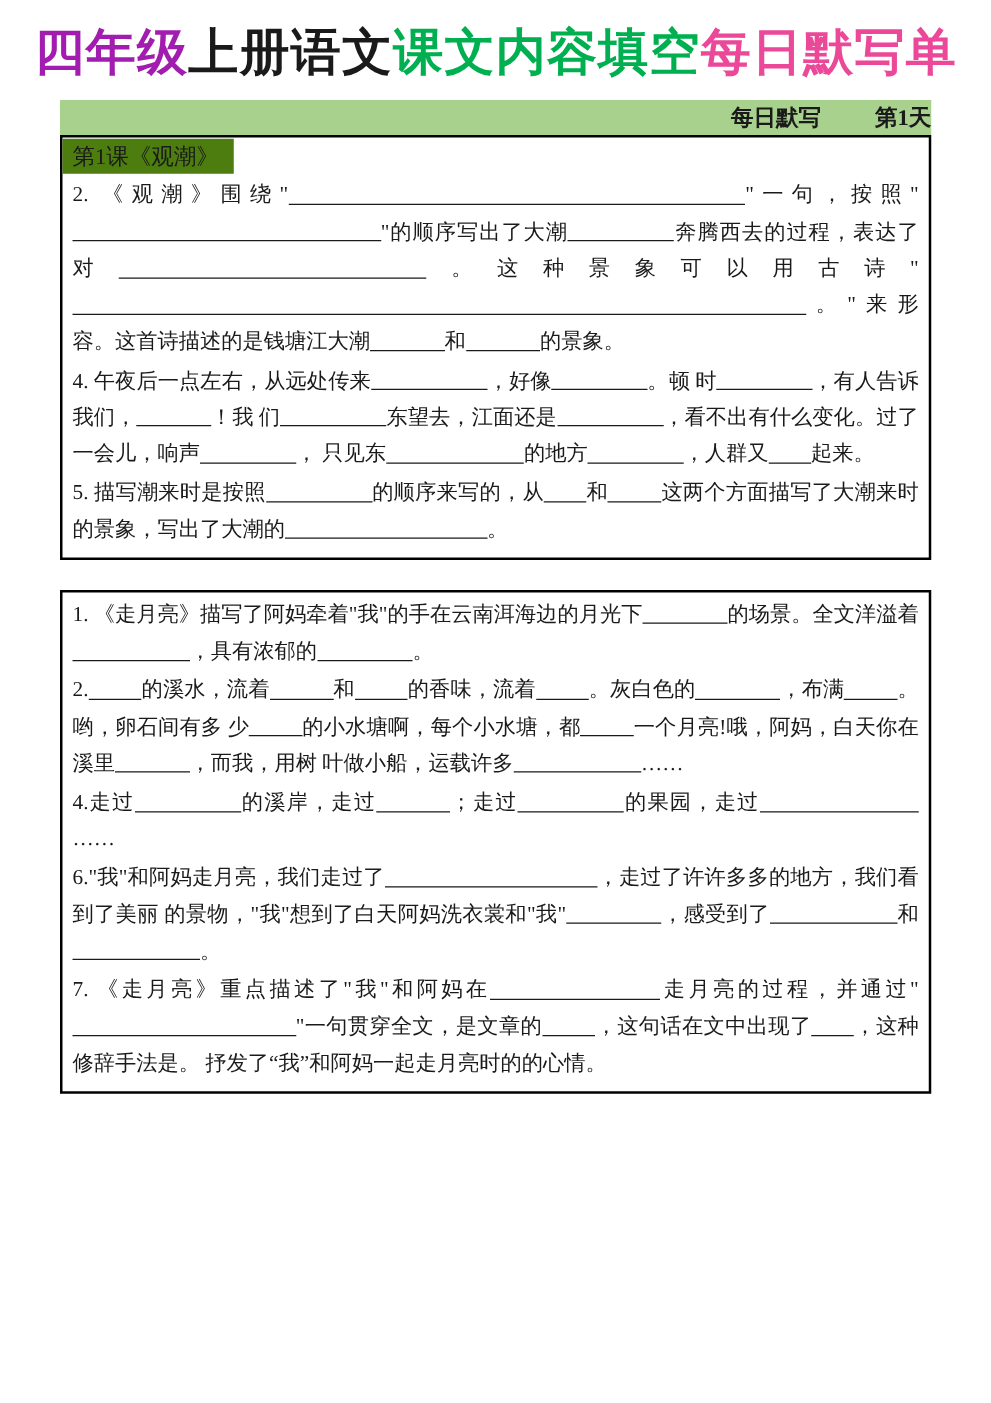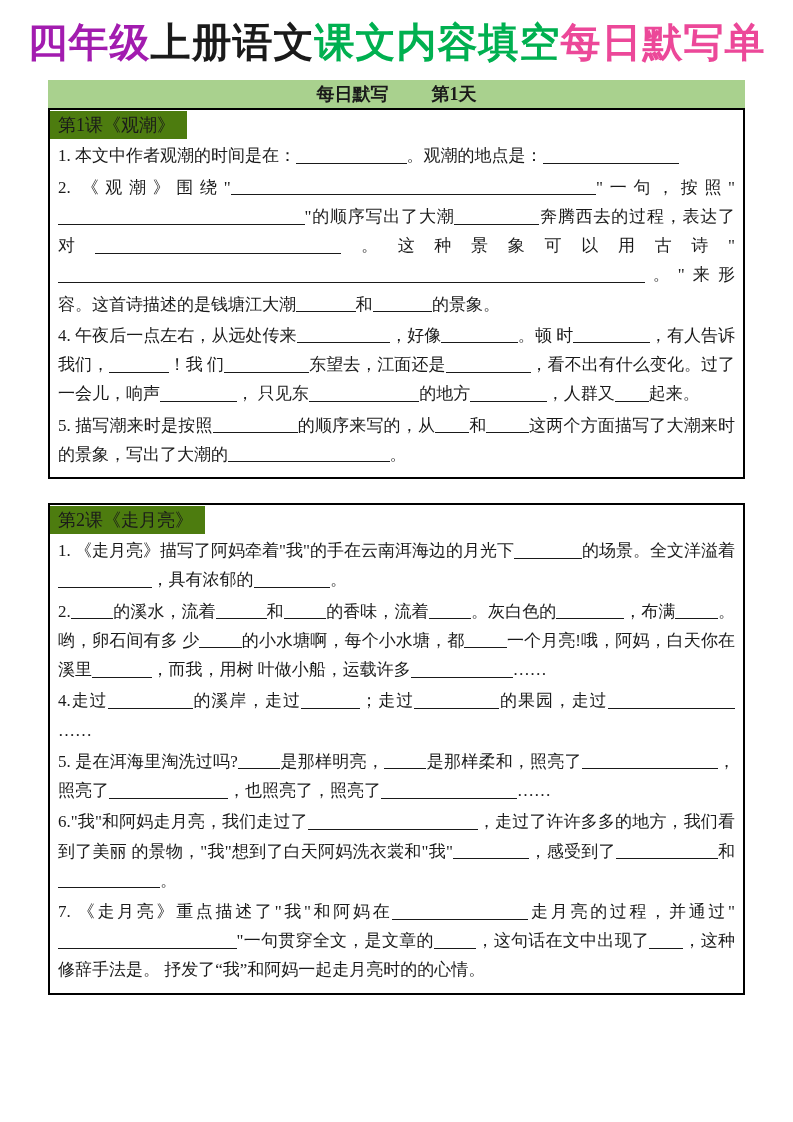--- a/index.html
+++ b/index.html
@@ -20,21 +20,21 @@
     font-weight:700;
     font-size:40px;
     letter-spacing:1px;
     line-height:1.2;
     white-space:nowrap;
   }
   .sections{margin:0 48px;}
   .section{margin-bottom:24px;}
   .bar{
     background:#A9D18E;
-    text-align:center;
+    text-align:right;
     font-weight:700;
     font-size:18px;
     padding:3px 0 2px 0;
     line-height:1.3;
   }
   .bar-label{margin-right:2.4em;}
   .box{
     border:2px solid #000000;
     padding:1px 8px 8px 8px;
   }
@@ -68,36 +68,33 @@
   <h1 class="main-title"><span style="color: #a21caf;">四年级</span><span style="color: rgb(26, 26, 26);">上册语文</span><span style="color: rgb(0, 176, 80);">课文内容填空</span><span style="color: #ec4899;">每日默写单</span></h1>
 
   <div class="sections" id="sections">
     <section class="section">
       <div class="bar">
         <span class="bar-label">每日默写</span><span class="bar-day">第1天</span>
       </div>
       <div class="box">
         <div class="lesson">第1课《观潮》</div>
         <div class="questions">
-            <p class="question">1. 本文中作者观潮的时间是在：<span class="blank" style="width:6.5em"></span>。观潮的地点是：<span class="blank" style="width:8.0em"></span></p>
             <p class="question">2. 《观潮》围绕"<span class="blank" style="width:21.5em"></span>"一句，按照"<span class="blank" style="width:14.5em"></span>"的顺序写出了大潮<span class="blank" style="width:5.0em"></span>奔腾西去的过程，表达了对<span class="blank" style="width:14.5em"></span>。这种景象可以用古诗"<span class="blank" style="width:34.5em"></span>。"来形容。这首诗描述的是钱塘江大潮<span class="blank" style="width:3.5em"></span>和<span class="blank" style="width:3.5em"></span>的景象。</p>
             <p class="question">4. 午夜后一点左右，从远处传来<span class="blank" style="width:5.5em"></span>，好像<span class="blank" style="width:4.5em"></span>。顿 时<span class="blank" style="width:4.5em"></span>，有人告诉我们，<span class="blank" style="width:3.5em"></span>！我 们<span class="blank" style="width:5.0em"></span>东望去，江面还是<span class="blank" style="width:5.0em"></span>，看不出有什么变化。过了一会儿，响声<span class="blank" style="width:4.5em"></span>， 只见东<span class="blank" style="width:6.5em"></span>的地方<span class="blank" style="width:4.5em"></span>，人群又<span class="blank" style="width:2.0em"></span>起来。</p>
             <p class="question">5. 描写潮来时是按照<span class="blank" style="width:5.0em"></span>的顺序来写的，从<span class="blank" style="width:2.0em"></span>和<span class="blank" style="width:2.5em"></span>这两个方面描写了大潮来时的景象，写出了大潮的<span class="blank" style="width:9.5em"></span>。</p>
           </div>
       </div>
     </section>
 
     <section class="section">
       <div class="box">
-        <div class="lesson">第2课《走月亮》</div>
         <div class="questions">
             <p class="question">1. 《走月亮》描写了阿妈牵着"我"的手在云南洱海边的月光下<span class="blank" style="width:4.0em"></span>的场景。全文洋溢着<span class="blank" style="width:5.5em"></span>，具有浓郁的<span class="blank" style="width:4.5em"></span>。</p>
             <p class="question">2.<span class="blank" style="width:2.5em"></span>的溪水，流着<span class="blank" style="width:3.0em"></span>和<span class="blank" style="width:2.5em"></span>的香味，流着<span class="blank" style="width:2.5em"></span>。灰白色的<span class="blank" style="width:4.0em"></span>，布满<span class="blank" style="width:2.5em"></span>。哟，卵石间有多 少<span class="blank" style="width:2.5em"></span>的小水塘啊，每个小水塘，都<span class="blank" style="width:2.5em"></span>一个月亮!哦，阿妈，白天你在溪里<span class="blank" style="width:3.5em"></span>，而我，用树 叶做小船，运载许多<span class="blank" style="width:6.0em"></span>……</p>
             <p class="question">4.走过<span class="blank" style="width:5.0em"></span>的溪岸，走过<span class="blank" style="width:3.5em"></span>；走过<span class="blank" style="width:5.0em"></span>的果园，走过<span class="blank" style="width:7.5em"></span>……</p>
-            <p class="question">5. 是在洱海里淘洗过吗?<span class="blank" style="width:2.5em"></span>是那样明亮，<span class="blank" style="width:2.5em"></span>是那样柔和，照亮了<span class="blank" style="width:8.0em"></span>，照亮了<span class="blank" style="width:7.0em"></span>，也照亮了，照亮了<span class="blank" style="width:8.0em"></span>……</p>
             <p class="question">6."我"和阿妈走月亮，我们走过了<span class="blank" style="width:10.0em"></span>，走过了许许多多的地方，我们看到了美丽 的景物，"我"想到了白天阿妈洗衣裳和"我"<span class="blank" style="width:4.5em"></span>，感受到了<span class="blank" style="width:6.0em"></span>和<span class="blank" style="width:6.0em"></span>。</p>
             <p class="question">7. 《走月亮》重点描述了"我"和阿妈在<span class="blank" style="width:8.0em"></span>走月亮的过程，并通过"<span class="blank" style="width:10.5em"></span>"一句贯穿全文，是文章的<span class="blank" style="width:2.5em"></span>，这句话在文中出现了<span class="blank" style="width:2.0em"></span>，这种修辞手法是。 抒发了“我”和阿妈一起走月亮时的的心情。</p>
           </div>
       </div>
     </section>
   </div>
 
 </div>
 
 </body></html>

